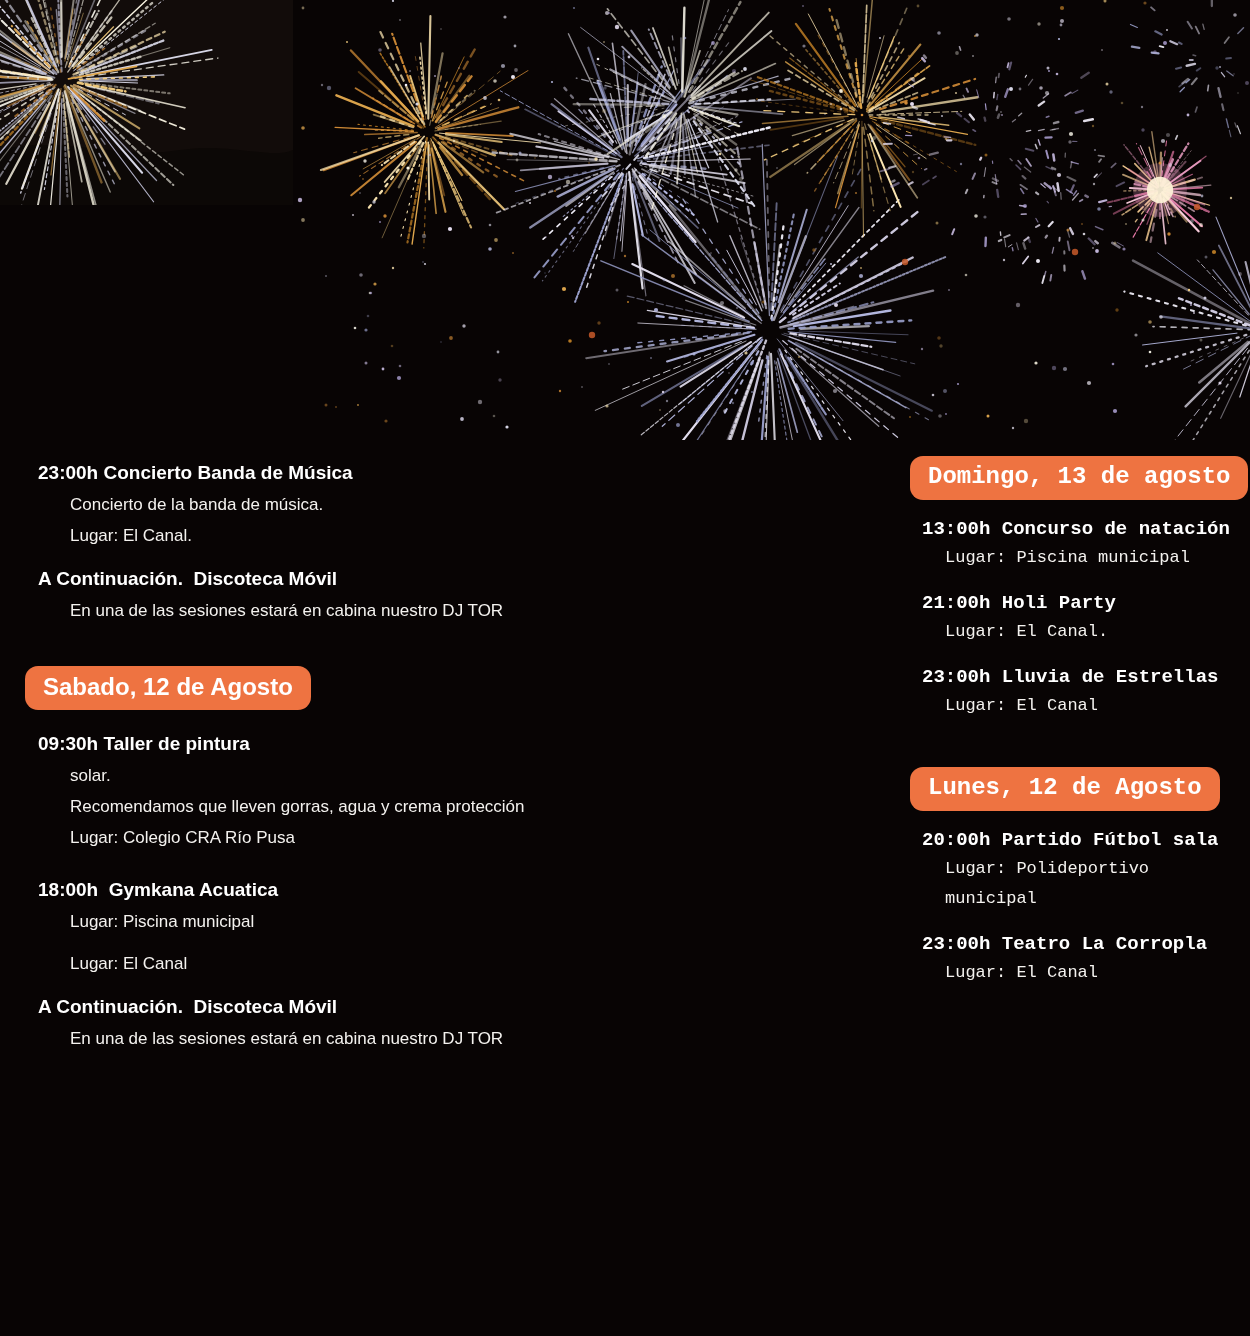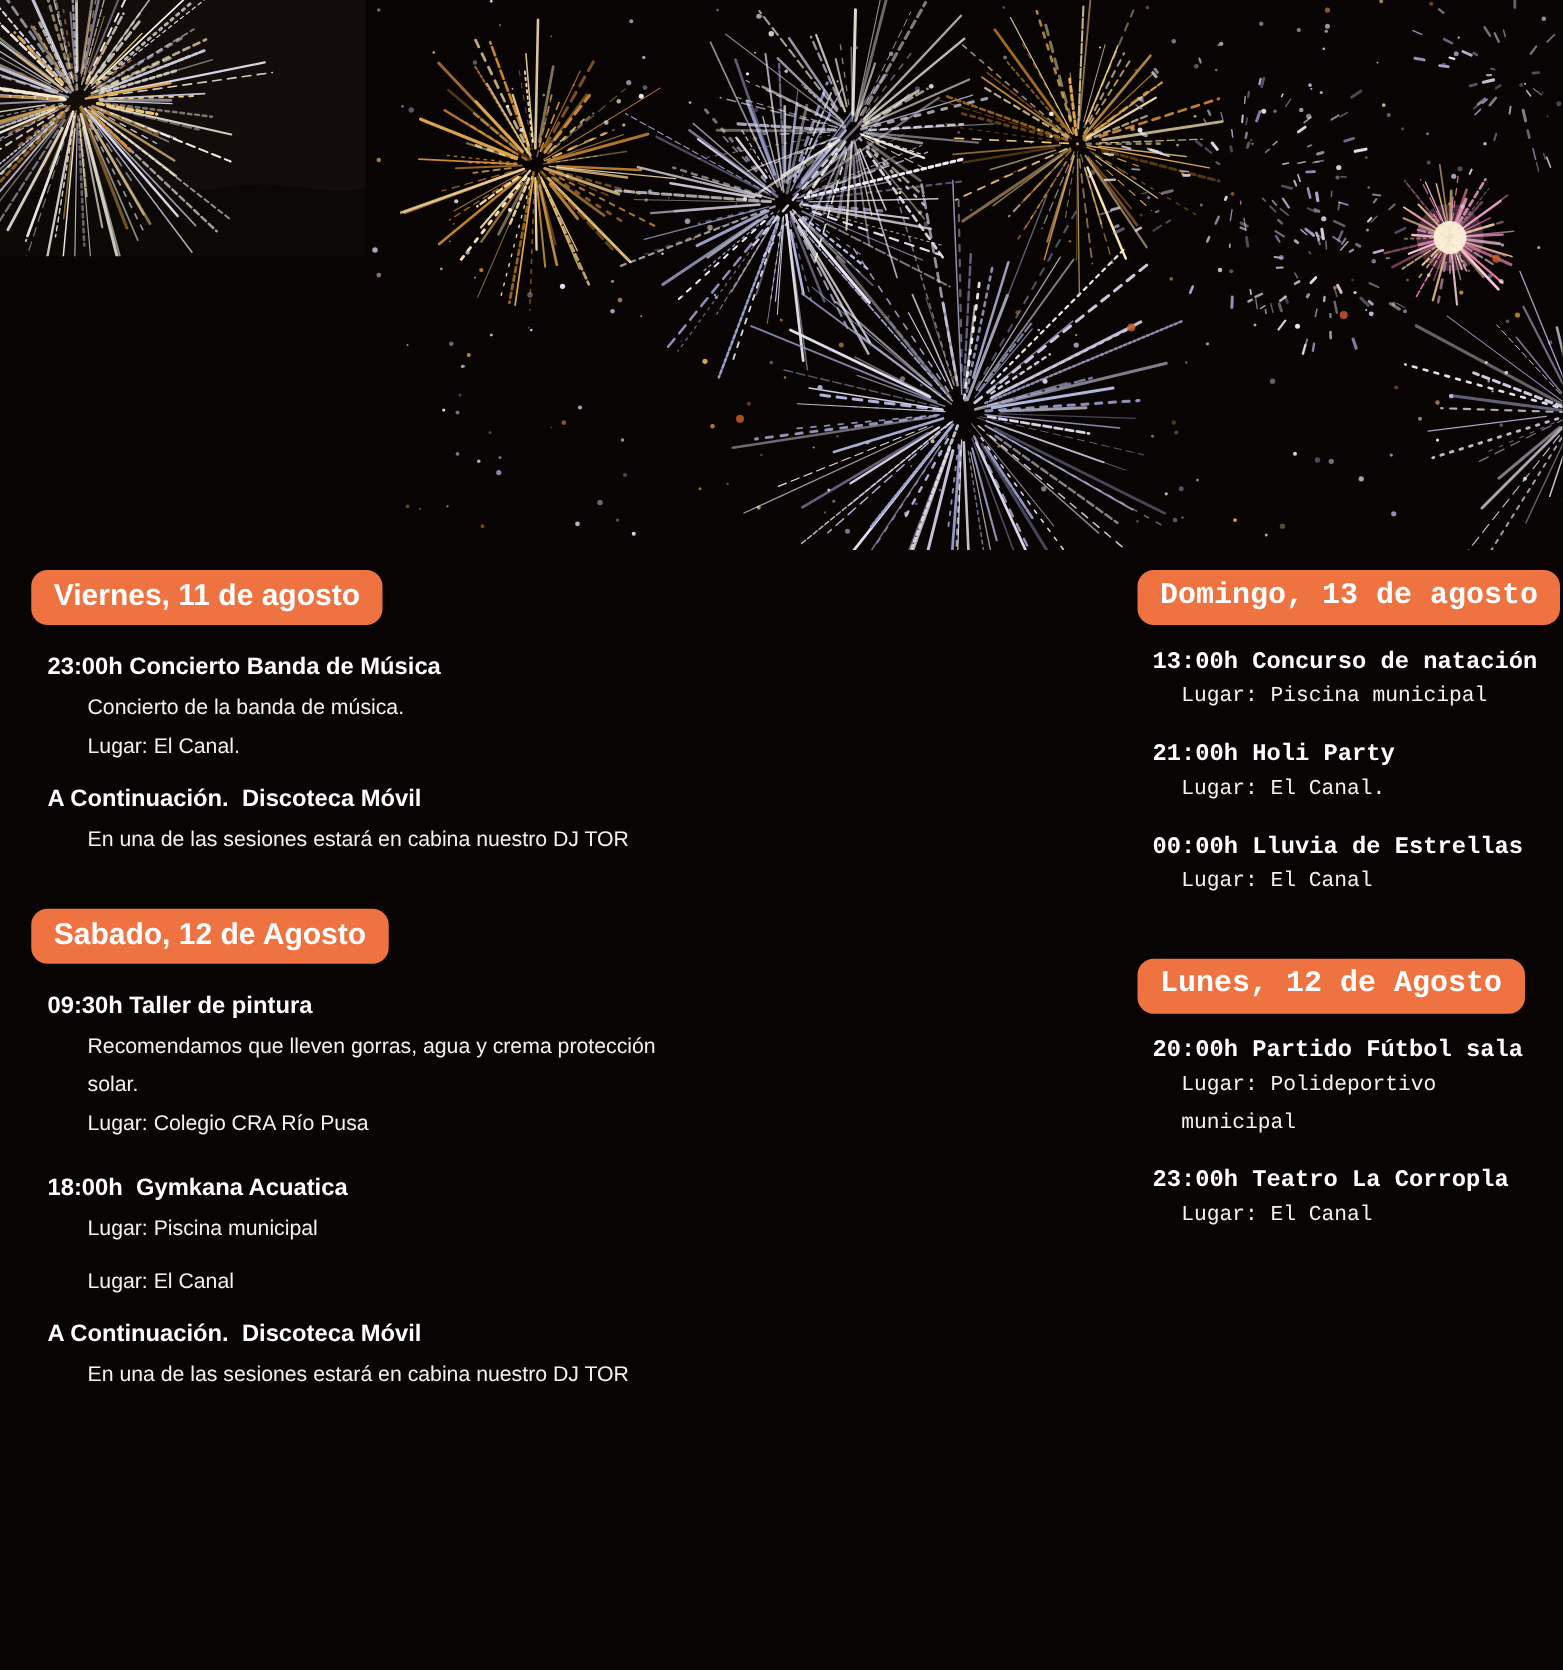--- a/index.html
+++ b/index.html
@@ -1184,37 +1184,36 @@
         <circle cx="1197" cy="207" r="3.2" fill="#c85a2a" opacity="0.85"></circle>
         <circle cx="1075" cy="252" r="3.2" fill="#c85a2a" opacity="0.85"></circle>
         <circle cx="905" cy="262" r="3.2" fill="#c85a2a" opacity="0.85"></circle>
         <circle cx="592" cy="335" r="3.2" fill="#c85a2a" opacity="0.85"></circle>
       </g>
     </svg>
 </div>
 
 <div class="col col-left" id="col-left">
     <div class="section">
-      <div class="pill-wrap"><span class="pill">Viernes, 11 de agosto</span></div>
       <div class="event">
         <div class="event-title">23:00h Concierto Banda de Música</div>
         <div class="event-detail">Concierto de la banda de música.</div>
         <div class="event-detail">Lugar: El Canal.</div>
       </div>
       <div class="event">
         <div class="event-title">A Continuación.  Discoteca Móvil</div>
         <div class="event-detail">En una de las sesiones estará en cabina nuestro DJ TOR</div>
       </div>
     </div>
     <div class="section">
       <div class="pill-wrap"><span class="pill">Sabado, 12 de Agosto</span></div>
       <div class="event">
         <div class="event-title">09:30h Taller de pintura</div>
+        <div class="event-detail">solar.</div>
         <div class="event-detail">Recomendamos que lleven gorras, agua y crema protección</div>
-        <div class="event-detail">solar.</div>
         <div class="event-detail">Lugar: Colegio CRA Río Pusa</div>
       </div>
       <div class="event" style="margin-top: 20px;">
         <div class="event-title">18:00h  Gymkana Acuatica</div>
         <div class="event-detail">Lugar: Piscina municipal</div>
       </div>
       <div class="event" style="margin-top: 8px;">
         <div class="event-detail">Lugar: El Canal</div>
       </div>
       <div class="event">
@@ -1229,21 +1228,21 @@
       <div class="pill-wrap"><span class="pill">Domingo, 13 de agosto</span></div>
       <div class="event">
         <div class="event-title">13:00h Concurso de natación</div>
         <div class="event-detail">Lugar: Piscina municipal</div>
       </div>
       <div class="event">
         <div class="event-title">21:00h Holi Party</div>
         <div class="event-detail">Lugar: El Canal.</div>
       </div>
       <div class="event">
-        <div class="event-title">00:00h Lluvia de Estrellas</div>
+        <div class="event-title">23:00h Lluvia de Estrellas</div>
         <div class="event-detail">Lugar: El Canal</div>
       </div>
     </div>
     <div class="section">
       <div class="pill-wrap"><span class="pill">Lunes, 12 de Agosto</span></div>
       <div class="event">
         <div class="event-title">20:00h Partido Fútbol sala</div>
         <div class="event-detail">Lugar: Polideportivo municipal</div>
       </div>
       <div class="event">

